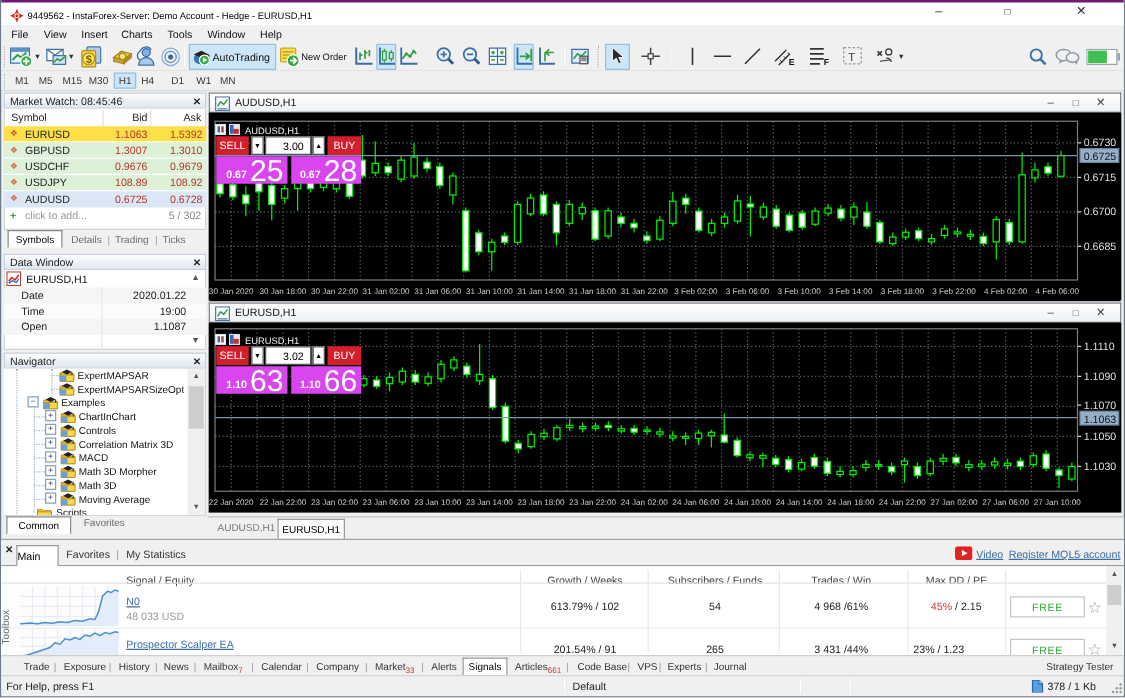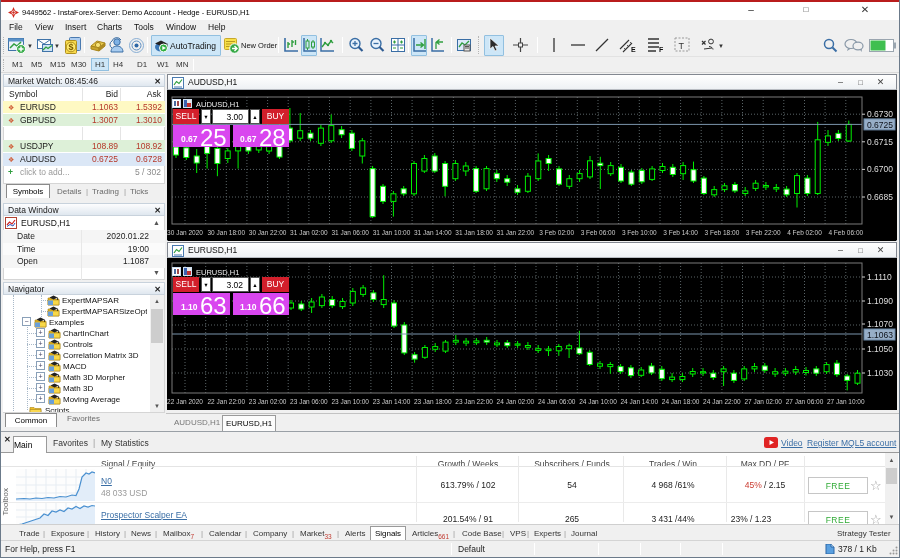--- a/index.html
+++ b/index.html
@@ -1,19 +1,19 @@
 <!DOCTYPE html>
 <html><head><meta charset="utf-8"><style>
 *{margin:0;padding:0;box-sizing:border-box}
 html,body{width:900px;height:558px;overflow:hidden}
 body{font-family:"Liberation Sans",sans-serif;font-size:8.5px;color:#1a1a1a;background:#f0f0f0}
 #app{position:relative;width:900px;height:558px;background:#f0f0f0;border-left:1px solid #6b7a8a;border-right:1px solid #6b7a8a;border-bottom:1px solid #6b7a8a}
 .abs{position:absolute}
 
-#titlebar{position:absolute;left:0;top:0;width:898px;height:20px;background:#fff;border-top:2px solid #b91c1c}
+#titlebar{position:absolute;left:0;top:0;width:898px;height:20px;background:#fff;border-top:2px solid #701a75}
 #titlebar .t{position:absolute;left:21px;top:6px;font-size:7.5px;color:#000}
 .winbtn{position:absolute;top:1px;width:18px;height:15px;color:#333;font-size:10px;text-align:center;line-height:14px}
 
 #menubar{position:absolute;left:0;top:20px;width:898px;height:14px;background:#f0f0f0}
 #menubar span{position:absolute;top:2px;color:#111;font-size:8.5px}
 
 #toolbar{position:absolute;left:0;top:34px;width:898px;height:23px;background:#f0f0f0;border-bottom:1px solid #e2e2e2}
 .tsep{position:absolute;top:3px;width:1px;height:16px;background:#c5c5c5;border-right:1px solid #fff}
 .hl{background:#cde6f7;border:1px solid #92c0e0;border-radius:1px}
 .dd{position:absolute;top:9px;font-size:6px;color:#333}
@@ -269,31 +269,37 @@
 
 <div class="phead" style="top:74px">Market Watch: 08:45:46<span class="x">✕</span></div>
 <div class="abs" style="left:2px;top:87px;width:162px;height:97px;background:#fff;border:1px solid #d5d5d5;border-top:none"></div>
 <div class="mwrow" style="top:88px">
       <span style="position:absolute;left:6px;color:#222">Symbol</span>
       <span style="position:absolute;right:47px;color:#222">Bid</span>
       <span style="position:absolute;right:4px;color:#222">Ask</span>
     </div>
 <div class="abs" style="left:81px;top:88px;width:1px;height:76px;background:#e4e4e4"></div>
 <div class="abs" style="left:119px;top:88px;width:1px;height:76px;background:#e4e4e4"></div>
-<div class="mwrow" style="top:101px;background:#fef9c3;border-bottom:1px solid #fff">
+<div class="mwrow" style="top:101px;background:#fde047;border-bottom:1px solid #fff">
       <span class="dmnd">❖</span>
       <span class="sym">EURUSD</span>
       <span class="b">1.1063</span>
       <span class="a">1.5392</span>
     </div>
 <div class="mwrow" style="top:114px;background:#ddf0d8;border-bottom:1px solid #fff">
       <span class="dmnd">❖</span>
       <span class="sym">GBPUSD</span>
       <span class="b">1.3007</span>
       <span class="a">1.3010</span>
+    </div>
+<div class="mwrow" style="top:127px;background:#ddf0d8;border-bottom:1px solid #fff">
+      <span class="dmnd">❖</span>
+      <span class="sym">USDCHF</span>
+      <span class="b">0.9676</span>
+      <span class="a">0.9679</span>
     </div>
 <div class="mwrow" style="top:140px;background:#ddf0d8;border-bottom:1px solid #fff">
       <span class="dmnd">❖</span>
       <span class="sym">USDJPY</span>
       <span class="b">108.89</span>
       <span class="a">108.92</span>
     </div>
 <div class="mwrow" style="top:153px;background:#dbe7f6">
       <span class="dmnd">❖</span>
       <span class="sym">AUDUSD</span>

